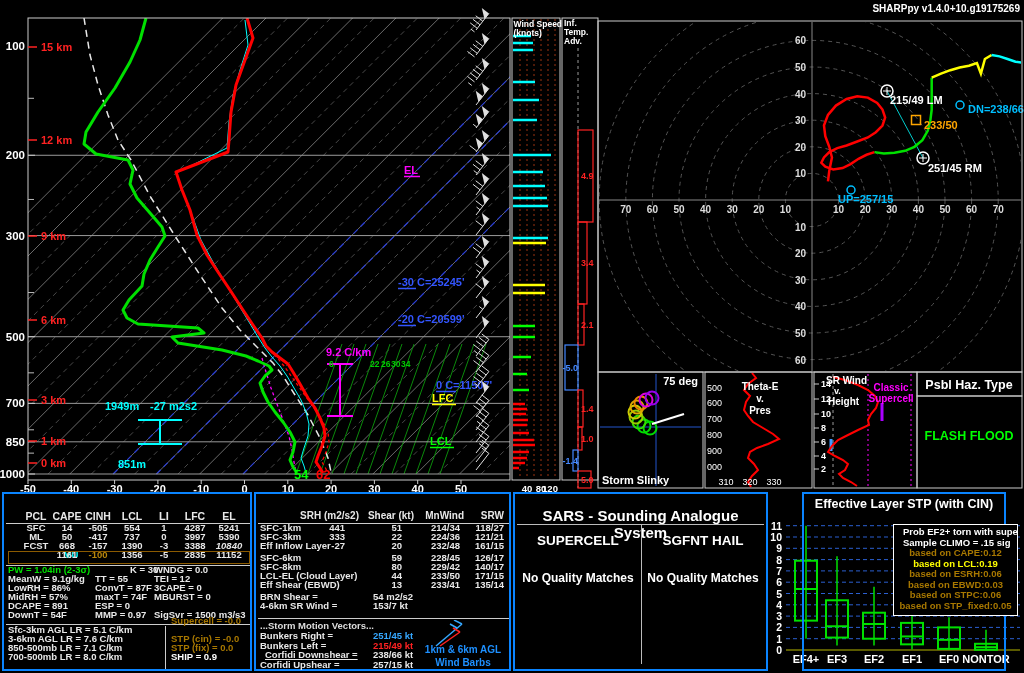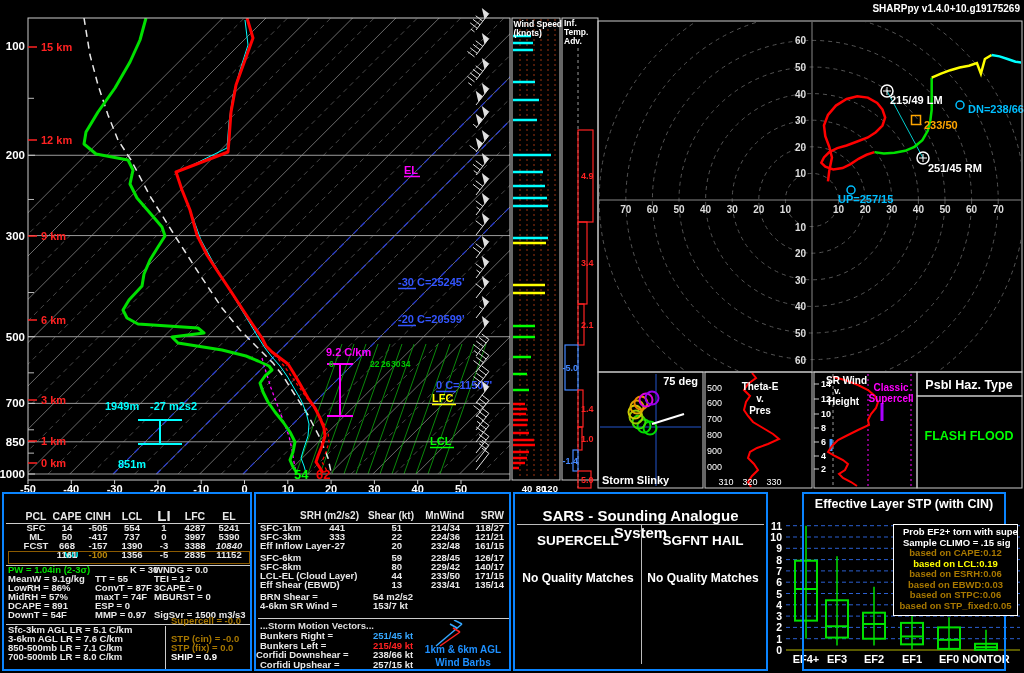--- a/index.html
+++ b/index.html
@@ -541,21 +541,21 @@
         <text x="949" y="663" fill="#fff" font-size="11" font-family="&quot;Liberation Sans&quot;, sans-serif" font-weight="bold" text-anchor="middle">EF0</text>
         <text x="986" y="663" fill="#fff" font-size="11" font-family="&quot;Liberation Sans&quot;, sans-serif" font-weight="bold" text-anchor="middle">NONTOR</text>
       </g>
     </svg>
 
   <div class="panel" id="thermo-panel" style="left:2px;top:492px;width:250px;height:179px;">
       <div class="cell" style="top: 17px; left: 32px; transform: translateX(-50%); font-size: 10.5px;">PCL</div>
       <div class="cell" style="top: 17px; left: 63px; transform: translateX(-50%); font-size: 10.5px;">CAPE</div>
       <div class="cell" style="top: 17px; left: 94px; transform: translateX(-50%); font-size: 10.5px;">CINH</div>
       <div class="cell" style="top: 17px; left: 128px; transform: translateX(-50%); font-size: 10.5px;">LCL</div>
-      <div class="cell" style="top: 17px; left: 160px; transform: translateX(-50%); font-size: 15px;">LI</div>
+      <div class="cell" style="top: 17px; left: 160px; transform: translateX(-50%); font-size: 11px;">LI</div>
       <div class="cell" style="top: 17px; left: 191px; transform: translateX(-50%); font-size: 10.5px;">LFC</div>
       <div class="cell" style="top: 17px; left: 225px; transform: translateX(-50%); font-size: 10.5px;">EL</div>
       <div class="hline" style="left: 2px; top: 29px; width: 244px;"></div>
       <div class="cell" style="top: 29px; left: 32px; transform: translateX(-50%); color: rgb(232, 232, 232);">SFC</div>
       <div class="cell" style="top: 29px; left: 63px; transform: translateX(-50%); color: rgb(232, 232, 232);">14</div>
       <div class="cell" style="top: 29px; left: 94px; transform: translateX(-50%); color: rgb(232, 232, 232);">-505</div>
       <div class="cell" style="top: 29px; left: 128px; transform: translateX(-50%); color: rgb(232, 232, 232);">554</div>
       <div class="cell" style="top: 29px; left: 160px; transform: translateX(-50%); color: rgb(232, 232, 232);">1</div>
       <div class="cell" style="top: 29px; left: 191px; transform: translateX(-50%); color: rgb(232, 232, 232);">4287</div>
       <div class="cell" style="top: 29px; left: 225px; transform: translateX(-50%); color: rgb(232, 232, 232);">5241</div>
@@ -651,21 +651,21 @@
       <div class="cell" style="top: 98px; left: 4px;">BRN Shear =</div>
       <div class="cell" style="top: 98px; left: 117px;">54 m2/s2</div>
       <div class="cell" style="top: 107px; left: 4px;">4-6km SR Wind =</div>
       <div class="cell" style="top: 107px; left: 117px;">153/7 kt</div>
       <div class="hline" style="left: 2px; top: 124px; width: 251px;"></div>
       <div class="cell" style="top: 127px; left: 4px; color: rgb(221, 221, 221);">...Storm Motion Vectors...</div>
       <div class="cell" style="top: 137px; left: 4px;">Bunkers Right =</div>
       <div class="cell" style="top: 137px; left: 117px; color: rgb(53, 167, 255);">251/45 kt</div>
       <div class="cell" style="top: 146.5px; left: 4px;">Bunkers Left =</div>
       <div class="cell" style="top: 146.5px; left: 117px; color: rgb(255, 34, 34);">215/49 kt</div>
-      <div class="cell" style="top: 156px; left: 0;">Corfidi Downshear =</div>
+      <div class="cell" style="top: 156px; left: 9px; text-decoration: underline;">Corfidi Downshear =</div>
       <div class="cell" style="top: 156px; left: 117px; color: rgb(232, 232, 232);">238/66 kt</div>
       <div class="cell" style="top: 165.5px; left: 4px;">Corfidi Upshear =</div>
       <div class="cell" style="top: 165.5px; left: 117px; color: rgb(232, 232, 232);">257/15 kt</div>
       <svg width="50" height="30" style="position: absolute; left: 172px; top: 126px;">
         <line x1="8" y1="26" x2="34" y2="4" stroke="#35A7FF" stroke-width="1.5"></line>
         <line x1="34" y1="4" x2="26" y2="0" stroke="#35A7FF" stroke-width="1.5"></line>
         <line x1="29" y1="8" x2="22" y2="4" stroke="#35A7FF" stroke-width="1.5"></line>
         <line x1="12" y1="26" x2="32" y2="12" stroke="#FF2222" stroke-width="1.5"></line>
         <line x1="32" y1="12" x2="25" y2="8" stroke="#FF2222" stroke-width="1.5"></line>
       </svg>

